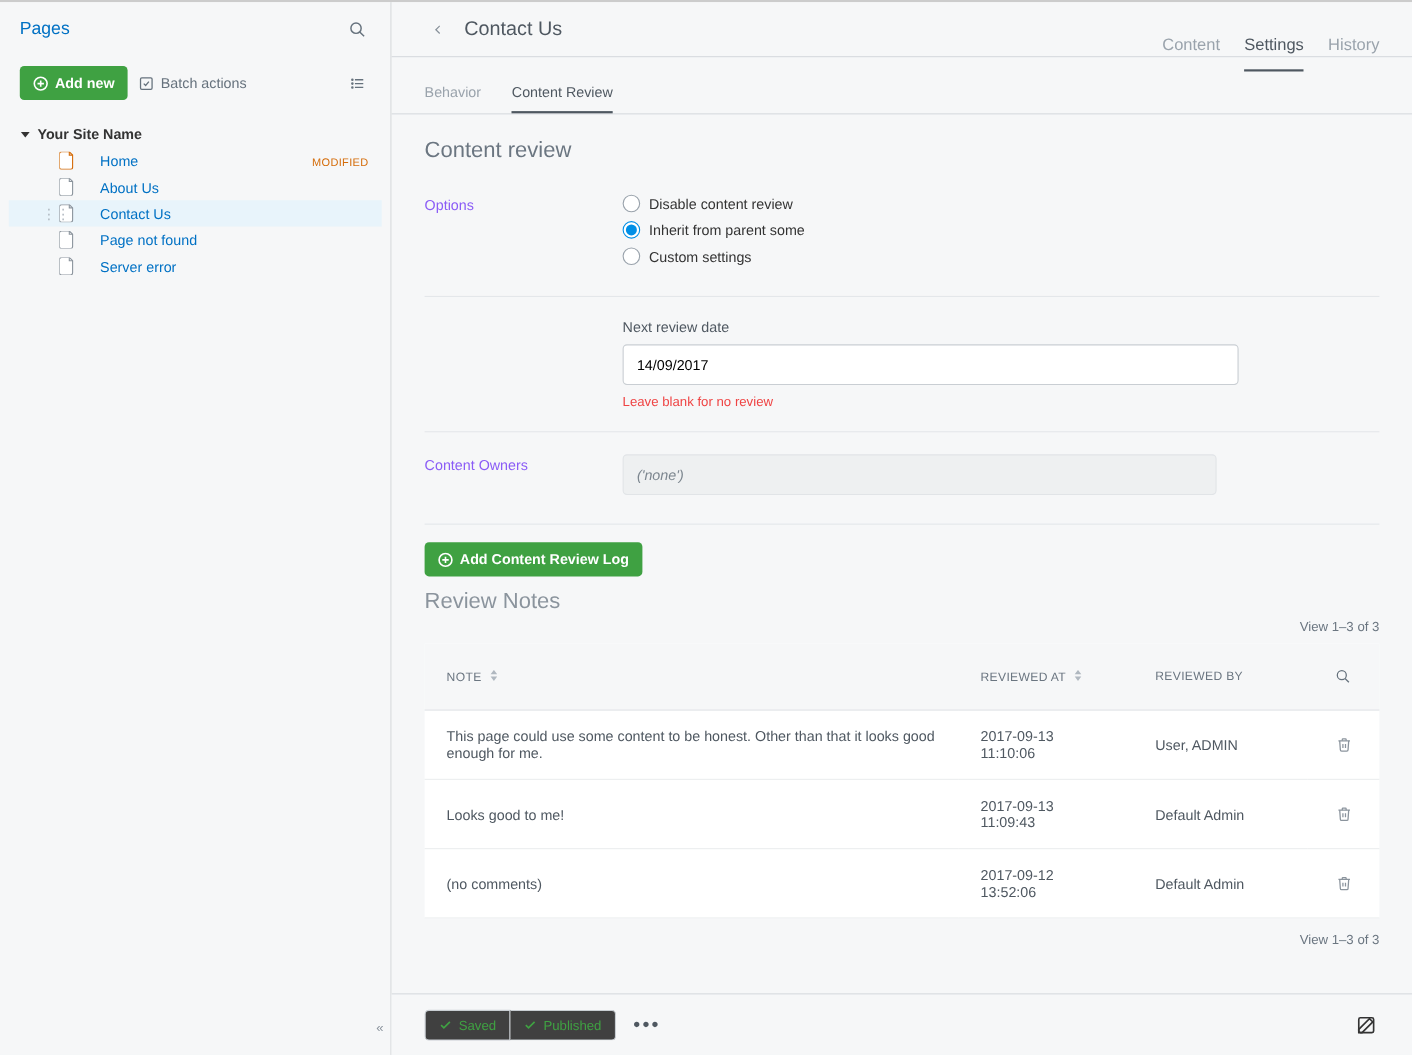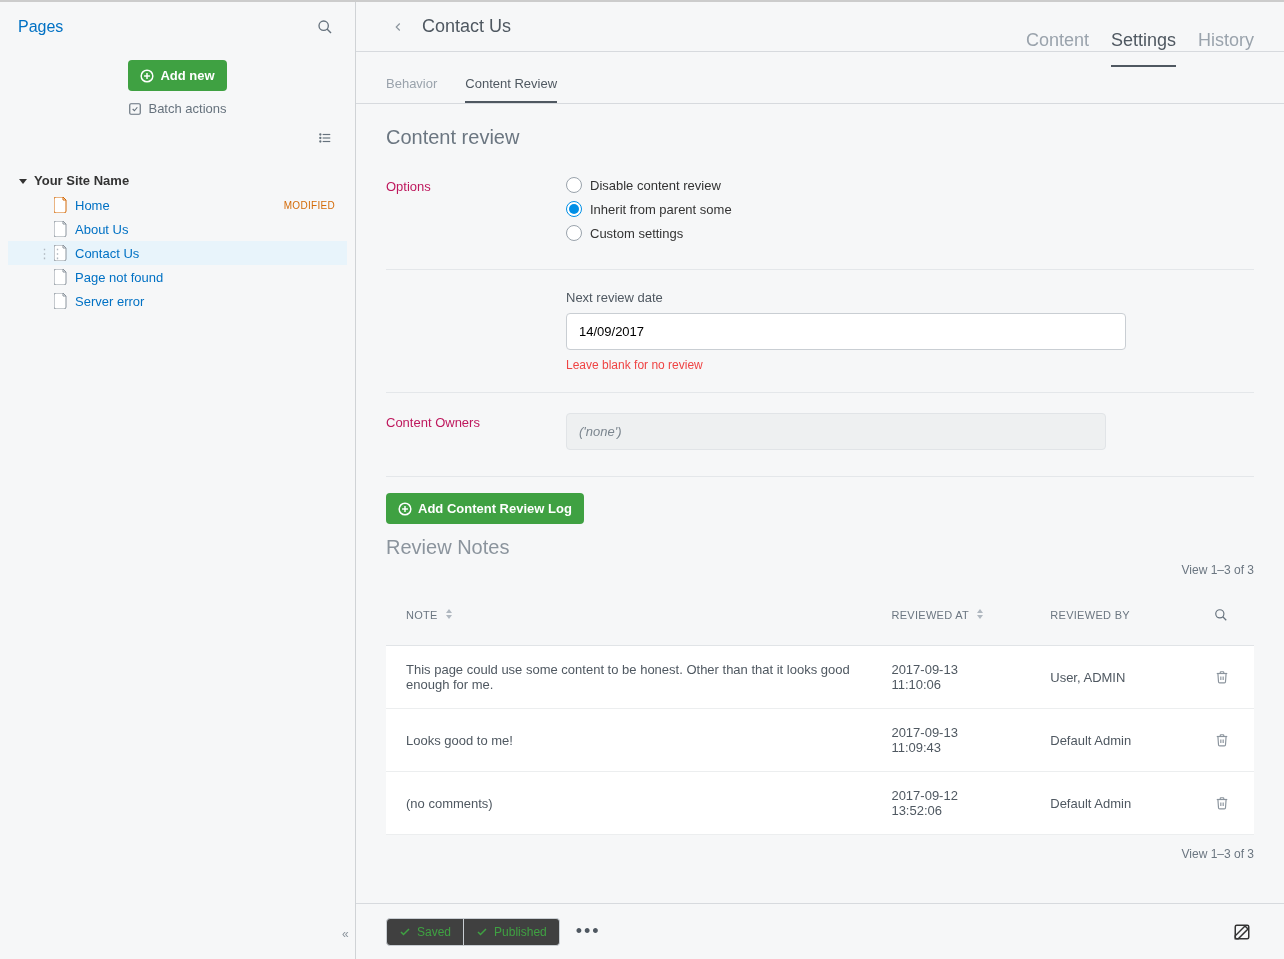--- a/index.html
+++ b/index.html
@@ -28,21 +28,21 @@
   padding: 10px 18px 10px 18px;
   height: 50px;
 }
 .sidebar-title { color: #0071c4; font-size: 16px; font-weight: 500; }
 .icon-btn {
   width: 24px; height: 24px;
   display: inline-flex; align-items: center; justify-content: center;
   color: #66727d; cursor: pointer; border-radius:3px;
 }
 .toolbar-row {
-  display:flex; gap:10px; padding: 8px 18px; align-items:center;flex-direction:column;
+  display:flex; gap:10px; padding: 8px 18px; align-items:center;
 }
 .btn-green {
   background: #3fa142;
   color: #fff;
   border: none;
   border-radius: 4px;
   padding: 8px 12px;
   font-size: 13px;
   font-weight: 600;
   display:inline-flex; align-items:center; gap:6px;
@@ -52,51 +52,51 @@
   background: transparent; color:#66727d; border:none;
   display:inline-flex; align-items:center; gap:6px;
   font-size:13px; cursor:pointer;
 }
 .tree { padding: 10px 8px; }
 .tree-root {
   display:flex; align-items:center; gap:6px;
   padding:5px 10px; font-weight:600; font-size:13px;
 }
 .tree-item {
-  display:flex; align-items:center; gap:7px;
+  display:flex; align-items:flex-end; gap:23px;
   padding:4px 10px 4px 46px;
   font-size:13px; color:#0071c4;
   position:relative;
 }
 .tree-item.selected { background:#e8f4fb; }
 .tree-badge { position:absolute; right:12px; font-size:10px; color:#d46b08; letter-spacing:0.3px; font-weight:500;}
 .page-icon { width:14px; height:16px; flex-shrink:0; }
 .drag-handle { position:absolute; left:30px; color:#b0b8c0; }
 
 .main { flex:1; display:flex; flex-direction:column; background:#f6f7f8; position:relative; }
 .main-header {
   display:flex; align-items:center; justify-content:space-between;
   padding:0 30px; height:50px; border-bottom:1px solid #d7dade;
 }
 .crumb { display:flex; align-items:center; gap:12px;}
 .crumb-title { font-size:18px; font-weight:500; color:#4f5861; }
 .tabs-top { display:flex; gap:22px; }
-.tab-top { font-size:18px; color:#9aa3ac; padding:16px 0 14px; border-bottom:2px solid transparent; cursor:pointer;margin-top:28px;}
+.tab-top { font-size:15px; color:#9aa3ac; padding:16px 0 14px; border-bottom:2px solid transparent; cursor:pointer;margin-top:28px;}
 .tab-top.active { color:#4f5861; border-bottom:2px solid #4f5861; }
 
 .subtabs { display:flex; gap:28px; padding:0 30px; border-bottom:1px solid #d7dade; margin-top:6px;}
 .subtab { padding:18px 0 10px; font-size:13px; color:#9aa3ac; border-bottom:2px solid transparent; cursor:pointer;}
 .subtab.active { color:#4f5861; border-bottom:2px solid #4f5861; font-weight:500;}
 
 .content { padding:22px 30px; overflow:auto; flex:1; }
 h2.section { font-size:20px; color:#6b7681; font-weight:500; margin-bottom:18px; }
 
 .form-row { display:flex; gap:40px; padding:10px 0 20px; border-bottom:1px solid #e4e7ea; margin-bottom:10px;}
 .form-row:last-of-type{border-bottom:none;}
-.form-label { width:140px; font-size:13px; color:#be185d; padding-top:2px;}
+.form-label { width:140px; font-size:13px; color:#8b5cf6; padding-top:2px;}
 .form-field { flex:1; max-width:560px; }
 .radio-row { display:flex; align-items:center; gap:8px; margin-bottom:8px; font-size:13px; color:#333;}
 .radio {
   width:16px; height:16px; border:1px solid #9aa3ac; border-radius:50%;
   display:inline-flex; align-items:center; justify-content:center; background:#fff;
 }
 .radio.checked { border:1px solid #008fe6; }
 .radio.checked::after { content:""; width:10px; height:10px; border-radius:50%; background:#008fe6; }
 
 .sublabel { font-size:13px; color:#4f5861; margin-bottom:8px; }

